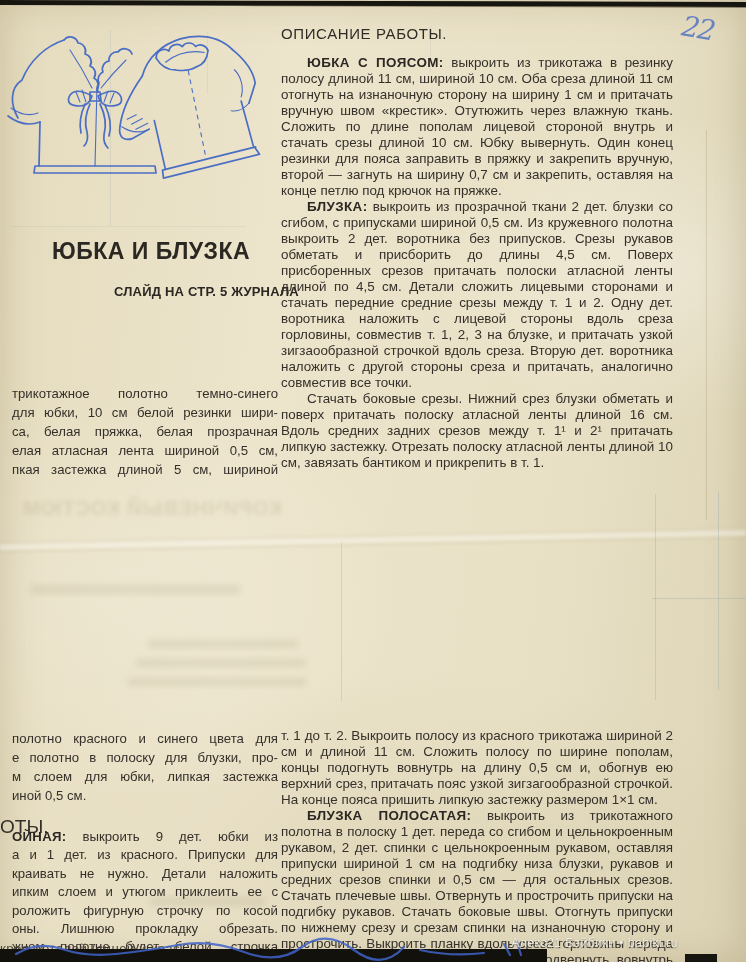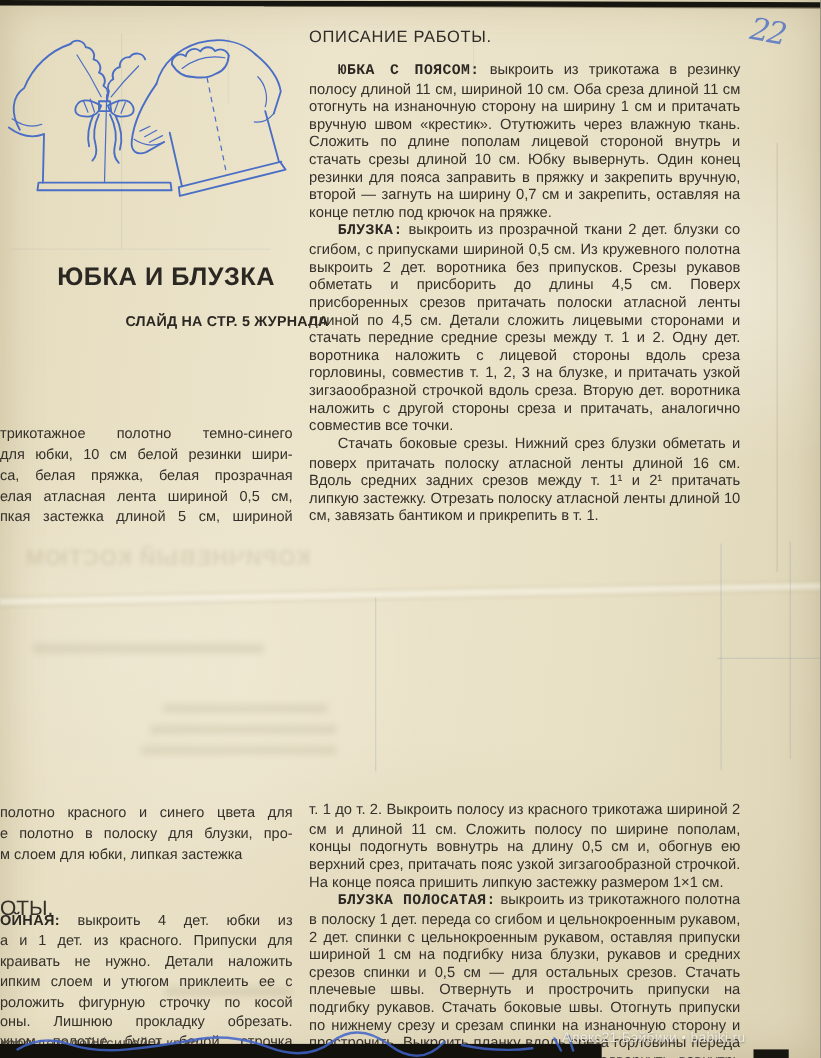--- a/index.html
+++ b/index.html
@@ -37,38 +37,38 @@
   .drawings path,.drawings line{fill:none;stroke:#4a6dc5;stroke-width:1.7;stroke-linecap:round;stroke-linejoin:round;}
   .drawings .thin{stroke-width:1.1;}
 
   
   .handwritten{position:absolute;left:682px;top:12px;font-family:"DejaVu Serif",serif;font-style:italic;
     font-size:28px;color:#4b6ec6;transform:rotate(10deg);opacity:.8;letter-spacing:-2px;}
 
   
   .lc-title{position:absolute;left:52px;top:238px;font-size:23px;font-weight:bold;letter-spacing:0.5px;white-space:nowrap;color:#2b2722;}
   .lc-subtitle{position:absolute;left:94px;top:284px;font-size:13px;font-weight:bold;letter-spacing:0.2px;white-space:nowrap;color:#2b2722;margin-left:20px;}
-  .frag{position:absolute;left:0;width:266px;}
+  .frag{position:absolute;left:12px;width:266px;}
   .frag .frag-line{font-size:13.2px;line-height:19px;text-align:justify;text-align-last:justify;overflow:hidden;white-space:nowrap;}
   .frag1{top:384px;}
   .frag2{top:729px;}
   .frag3{top:828px;}
   .frag3 .frag-line{line-height:18.4px;}
   .endpara .frag-lines .frag-line:last-child,
   .frag2 .frag-lines .frag-line:last-child{text-align-last:left;}
   .lc-partial{position:absolute;left:0;top:816px;font-size:19px;}
   .lc-cutline{position:absolute;left:0;top:941px;width:266px;height:10px;overflow:hidden;
     font-size:13.2px;color:#4f483e;letter-spacing:0.5px;}
   .frag .frag-line b{letter-spacing:0.3px;color:#2b2722;}
 
   
   .rc-top{position:absolute;left:281px;top:25px;width:392px;}
   .rc-heading{font-size:15px;letter-spacing:0.6px;margin:0 0 13px 0;color:#2f2b26;}
   .para{font-size:13.4px;line-height:16px;text-align:justify;text-indent:26px;margin:0;}
-  .para .lead{font-weight:bold;letter-spacing:0.4px;color:#2b2722;font-family:Liberation Mono, monospace;}
+  .para .lead{font-weight:bold;letter-spacing:0.4px;color:#2b2722;}
   .rc-bottom{position:absolute;left:281px;top:686px;width:392px;margin-top:42px;}
   .rc-bottom .para:first-child{text-indent:0;}
 
   
   .scribble{position:absolute;left:8px;top:936px;width:545px;height:26px;}
   .scribble path{fill:none;stroke:#3f63c9;stroke-width:2.2;stroke-linecap:round;opacity:.85;}
   .watermark{position:absolute;left:511px;top:936px;font-size:12.5px;letter-spacing:0.3px;
     color:rgba(248,246,238,0.85);text-shadow:0 1px 2px rgba(95,90,75,0.65);white-space:nowrap;}
 </style>
 </head>
@@ -145,27 +145,28 @@
         <div class="frag-line">елая атласная лента шириной 0,5 см,</div>
         <div class="frag-line">пкая застежка длиной 5 см, шириной</div>
       </div>
   </div>
 
   <div class="frag frag2">
     <div class="frag-lines">
         <div class="frag-line">полотно красного и синего цвета для</div>
         <div class="frag-line">е полотно в полоску для блузки, про-</div>
         <div class="frag-line">м слоем для юбки, липкая застежка</div>
+        <div class="frag-line">иной 0,5 см.</div>
       </div>
   </div>
 
   <div class="lc-partial">ОТЫ.</div>
 
   <div class="frag frag3 endpara">
-    <div class="frag-line"><b>ОЙНАЯ:</b> <span>выкроить 4 дет. юбки из</span></div>
+    <div class="frag-line"><b>ОЙНАЯ:</b> <span>выкроить 9 дет. юбки из</span></div>
     <div class="frag-lines">
         <div class="frag-line">а и 1 дет. из красного. Припуски для</div>
         <div class="frag-line">краивать не нужно. Детали наложить</div>
         <div class="frag-line">ипким слоем и утюгом приклеить ее с</div>
         <div class="frag-line">роложить фигурную строчку по косой</div>
         <div class="frag-line">оны. Лишнюю прокладку обрезать.</div>
         <div class="frag-line">жном полотне будет белой, строчка</div>
         <div class="frag-line">ой.)</div>
       </div>
   </div>

